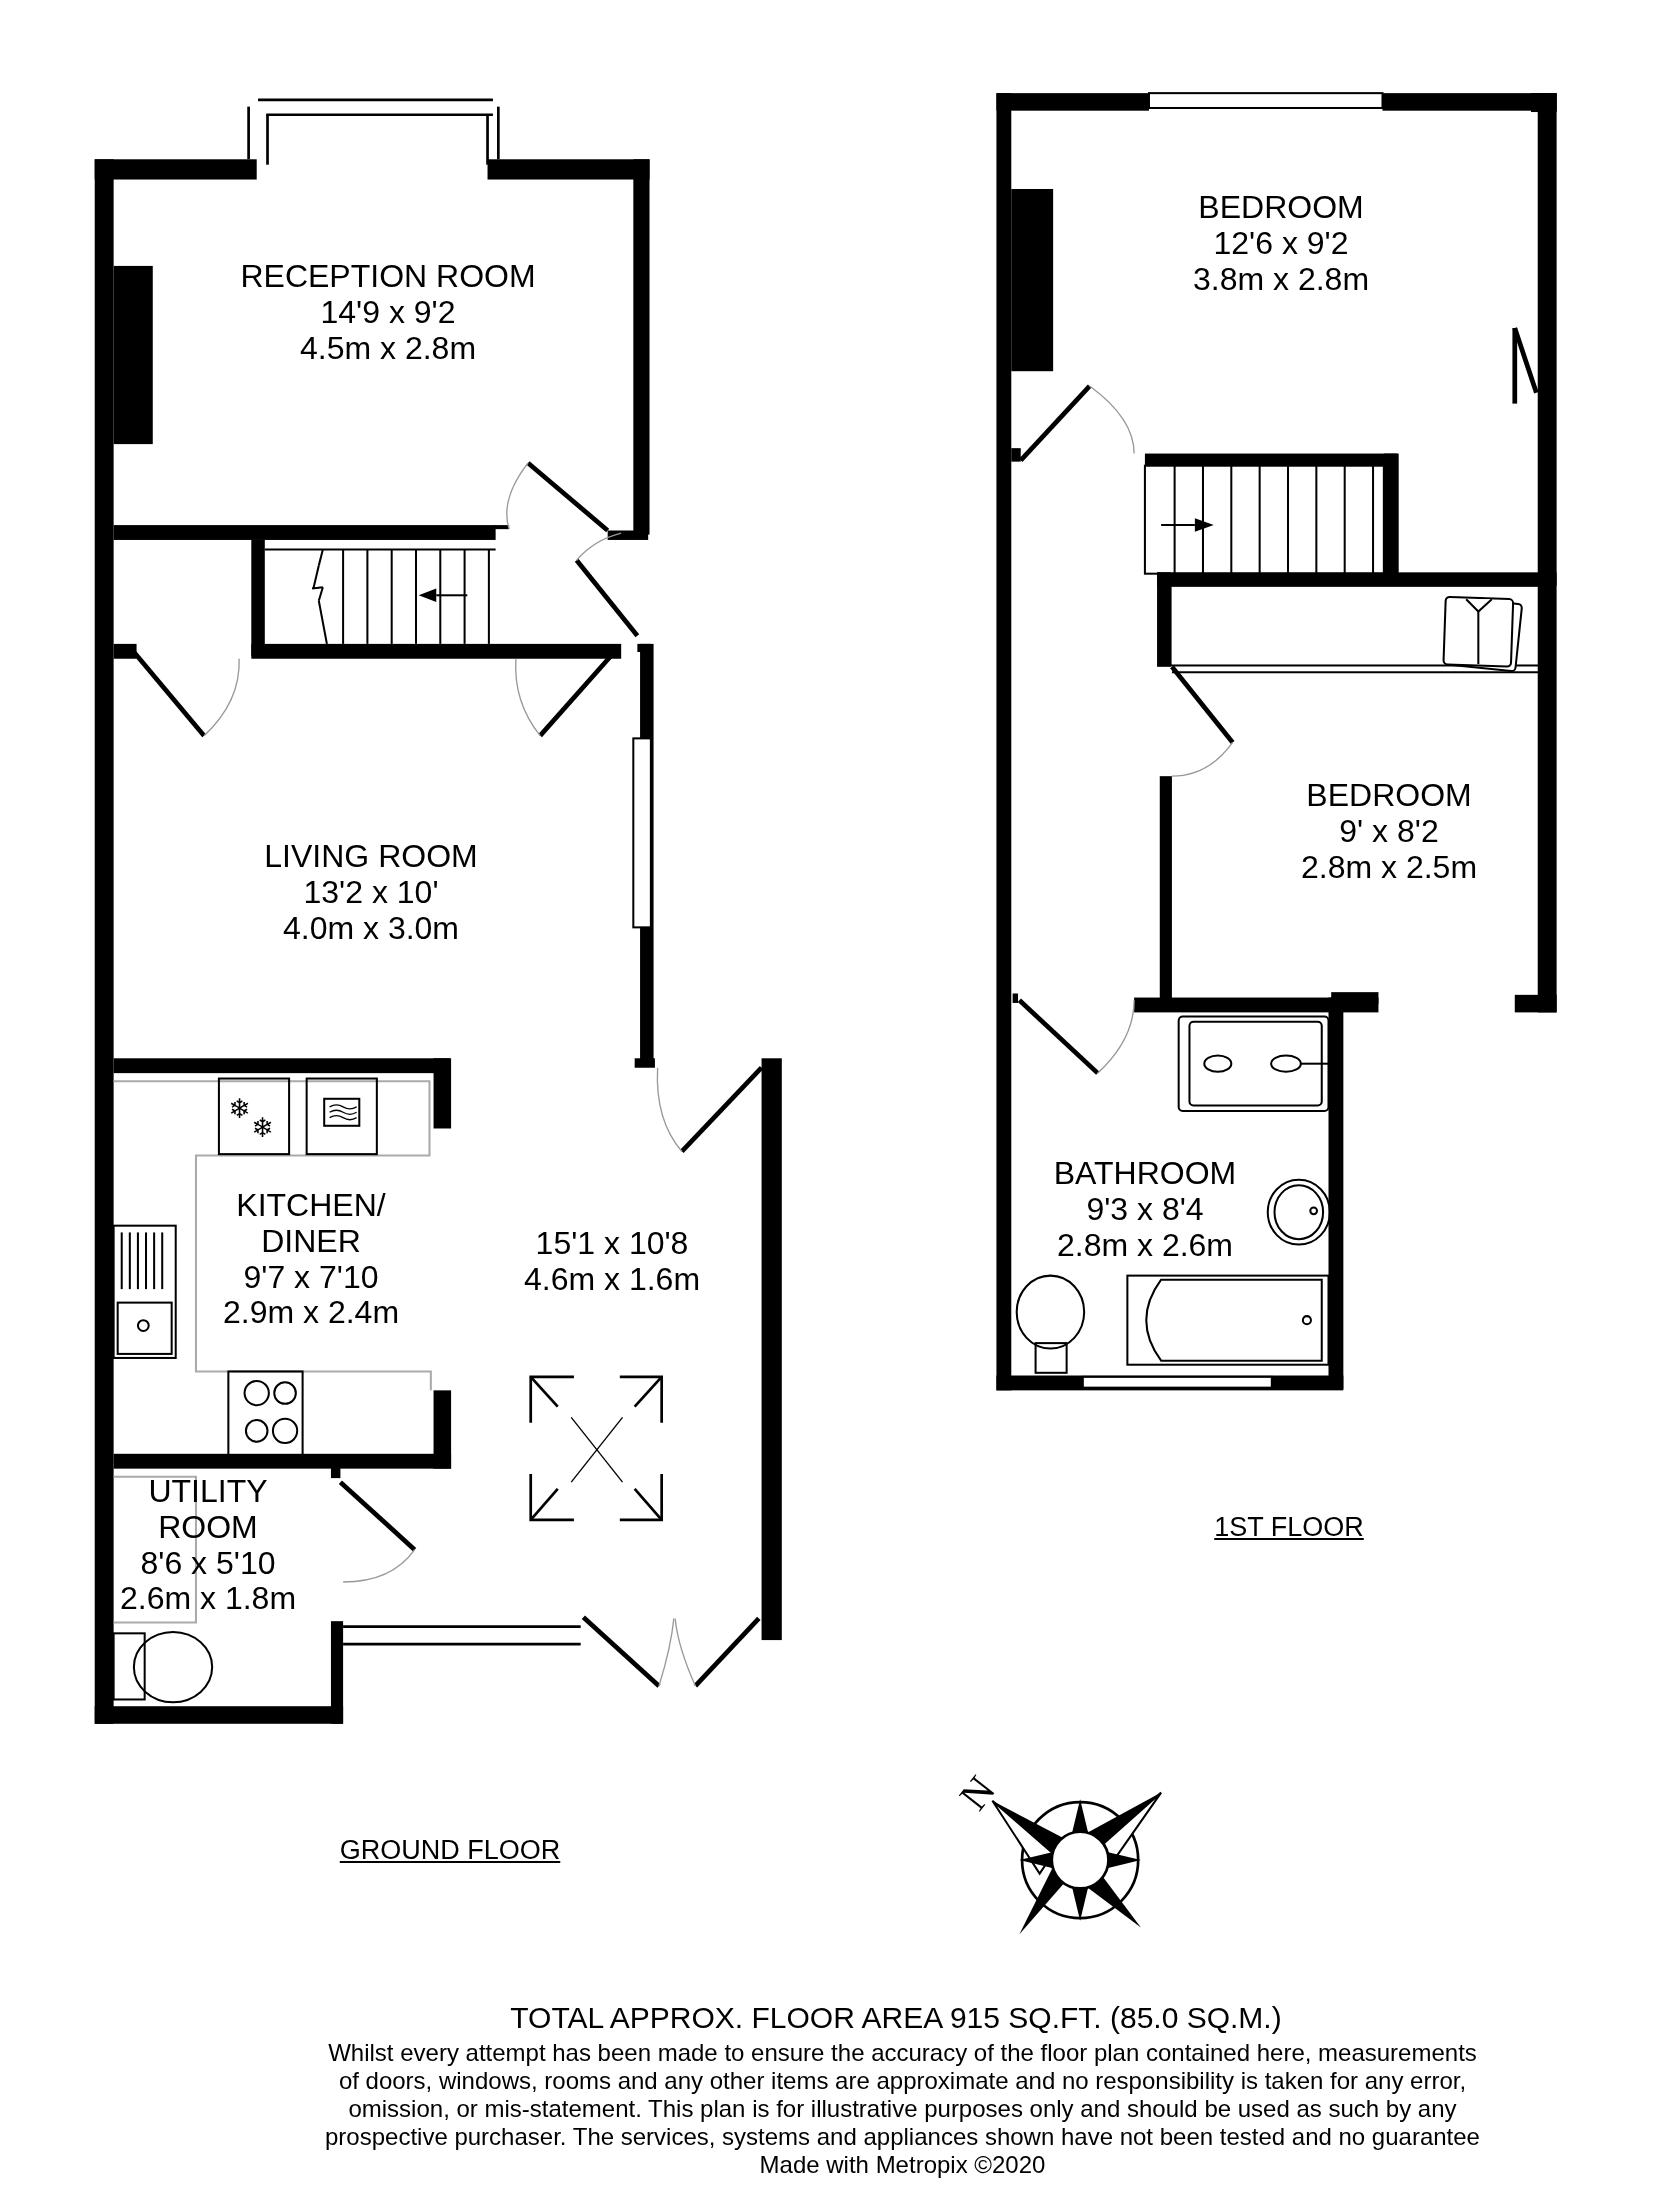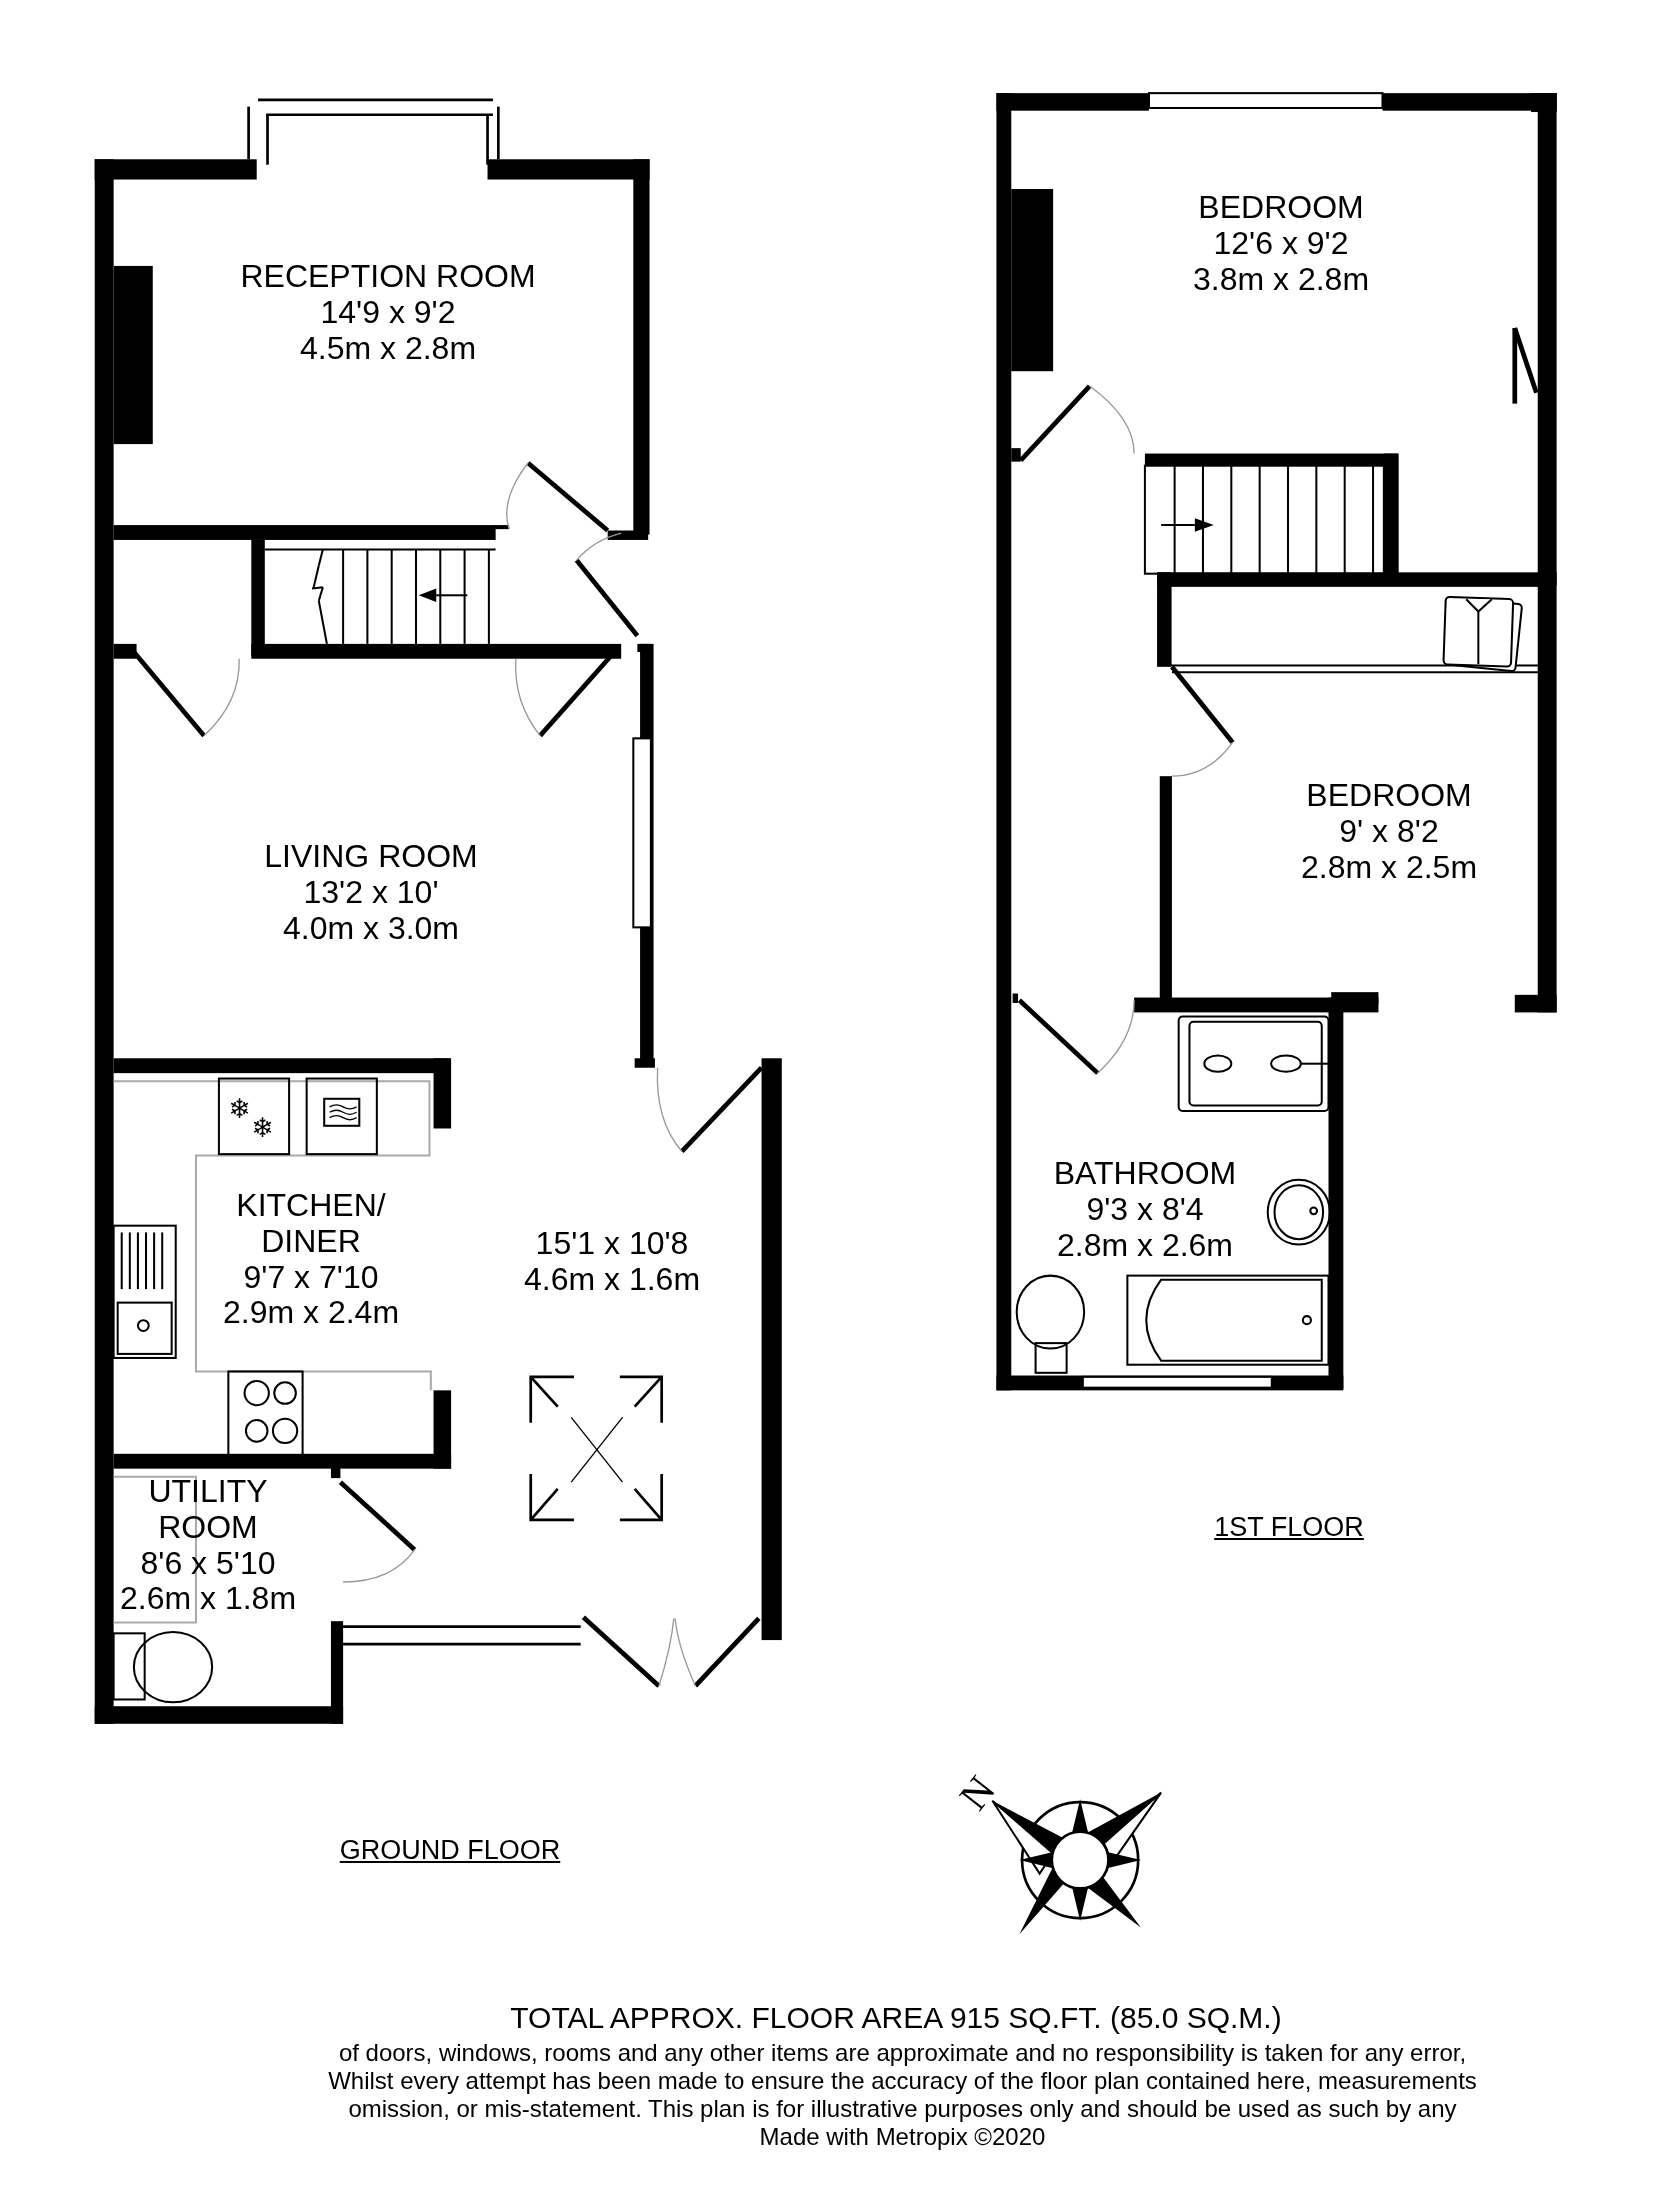--- a/index.html
+++ b/index.html
@@ -306,19 +306,20 @@
   <div>9'3 x 8'4</div>
   <div>2.8m x 2.6m</div>
 </div>
 
 <div class="floor-title" style="left:450px; top:1835px;">GROUND FLOOR</div>
 <div class="floor-title" style="left:1289px; top:1512px;">1ST FLOOR</div>
 
 <div class="footer" style="top:2001px;">
   <div class="total" style="padding-left:115px;">TOTAL APPROX. FLOOR AREA 915 SQ.FT. (85.0 SQ.M.)</div>
   <div class="disc" style="padding-left:128px;">
+    <div>Whilst every attempt has been made to ensure the accuracy of the floor plan contained here, measurements</div>
     <div>of doors, windows, rooms and any other items are approximate and no responsibility is taken for any error,</div>
-    <div>Whilst every attempt has been made to ensure the accuracy of the floor plan contained here, measurements</div>
     <div>omission, or mis-statement. This plan is for illustrative purposes only and should be used as such by any</div>
+    <div>prospective purchaser. The services, systems and appliances shown have not been tested and no guarantee</div>
     <div>Made with Metropix ©2020</div>
   </div>
 </div>
 
 
 </body></html>

